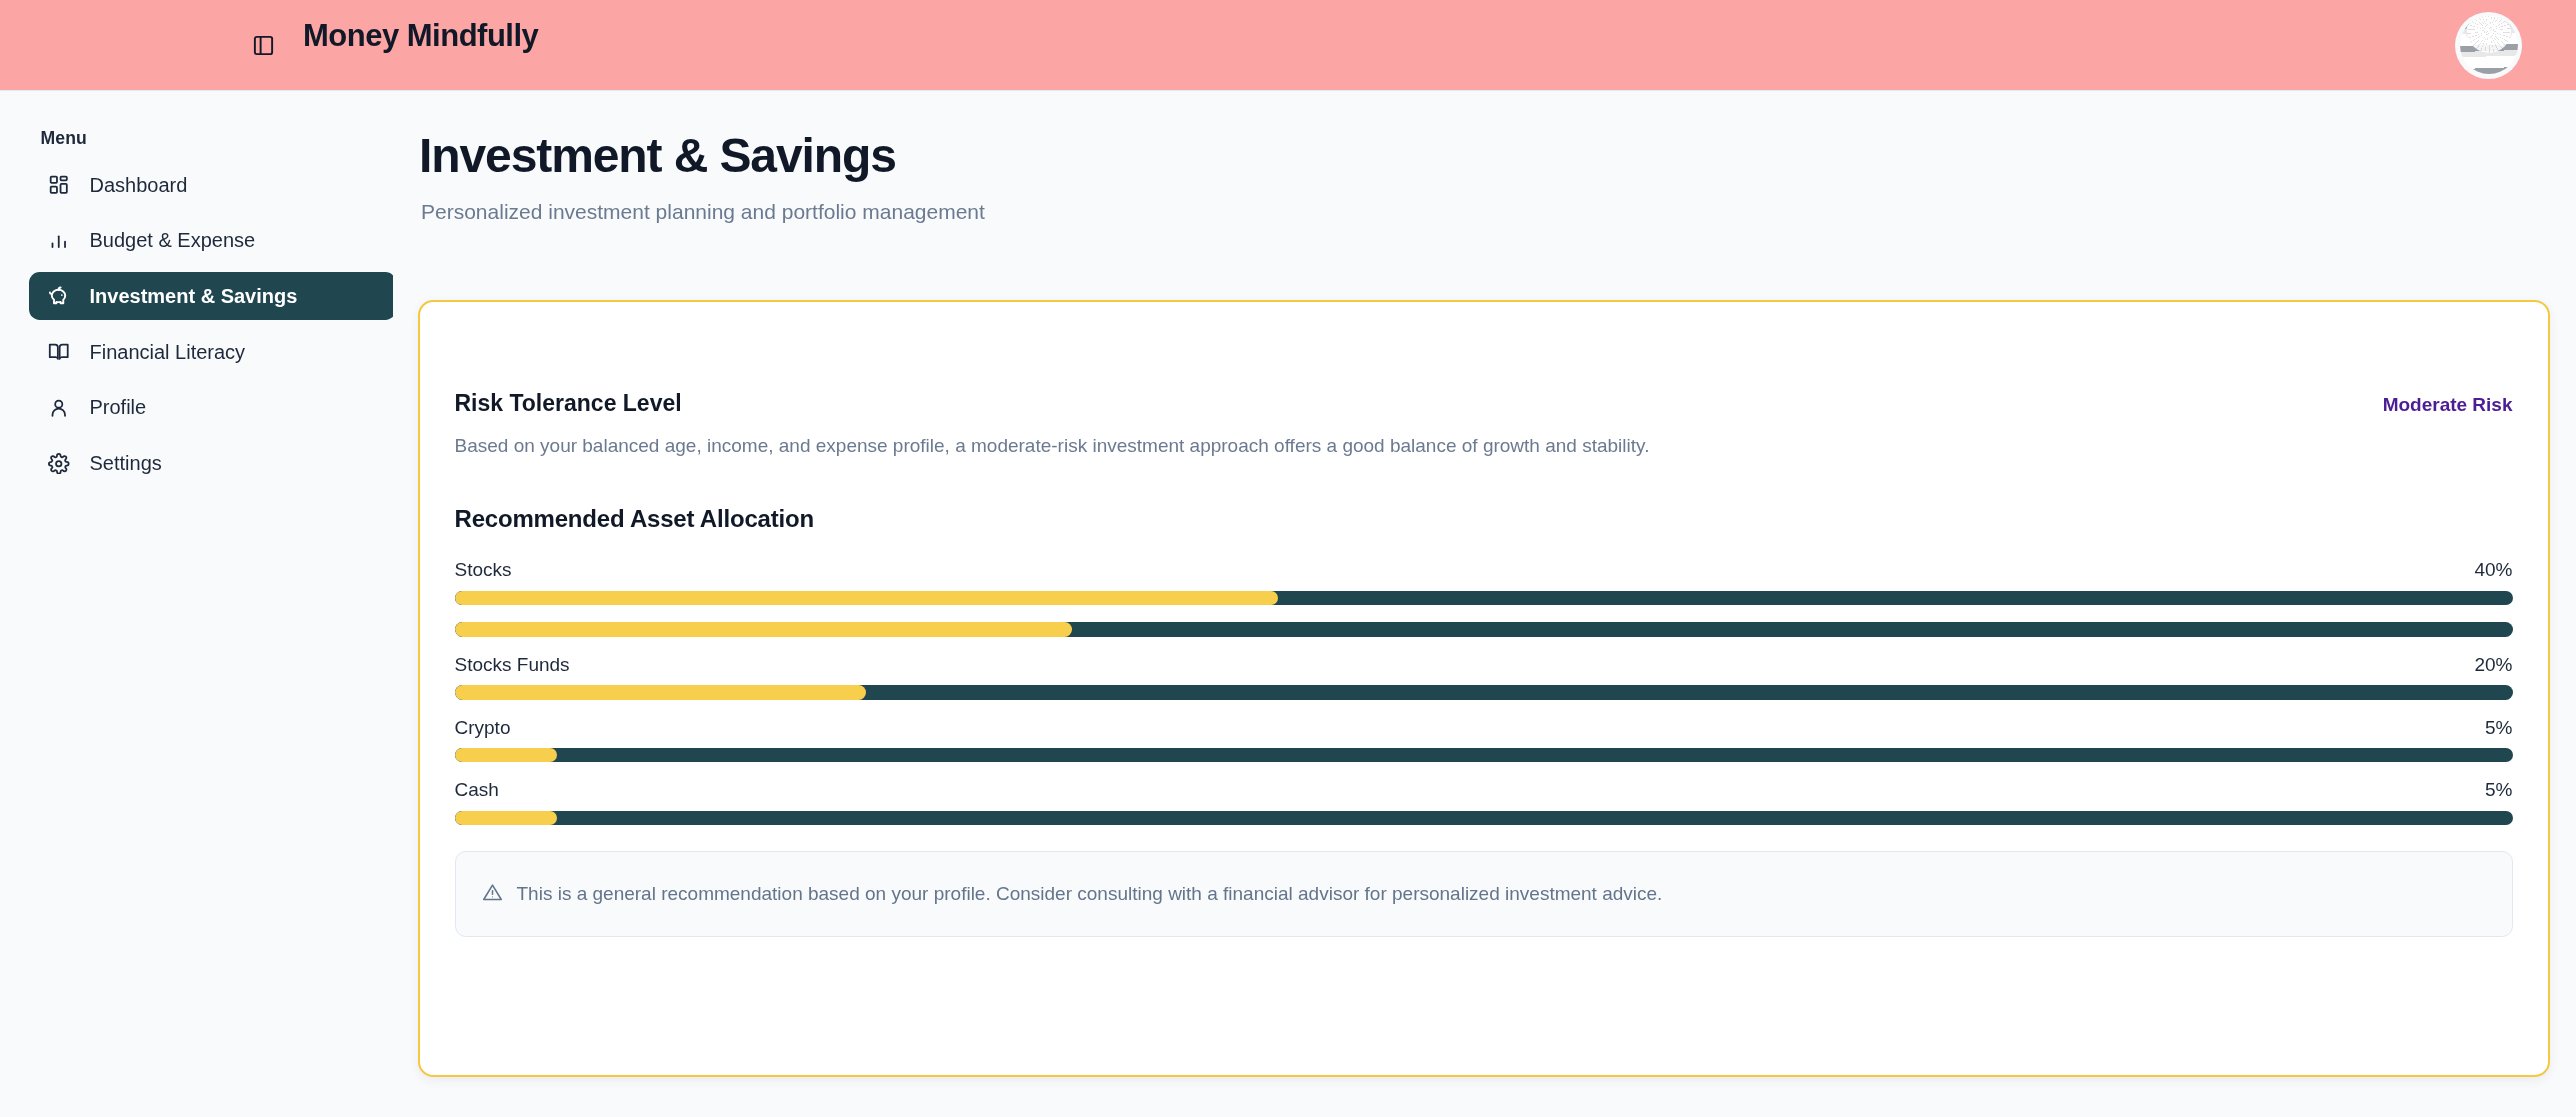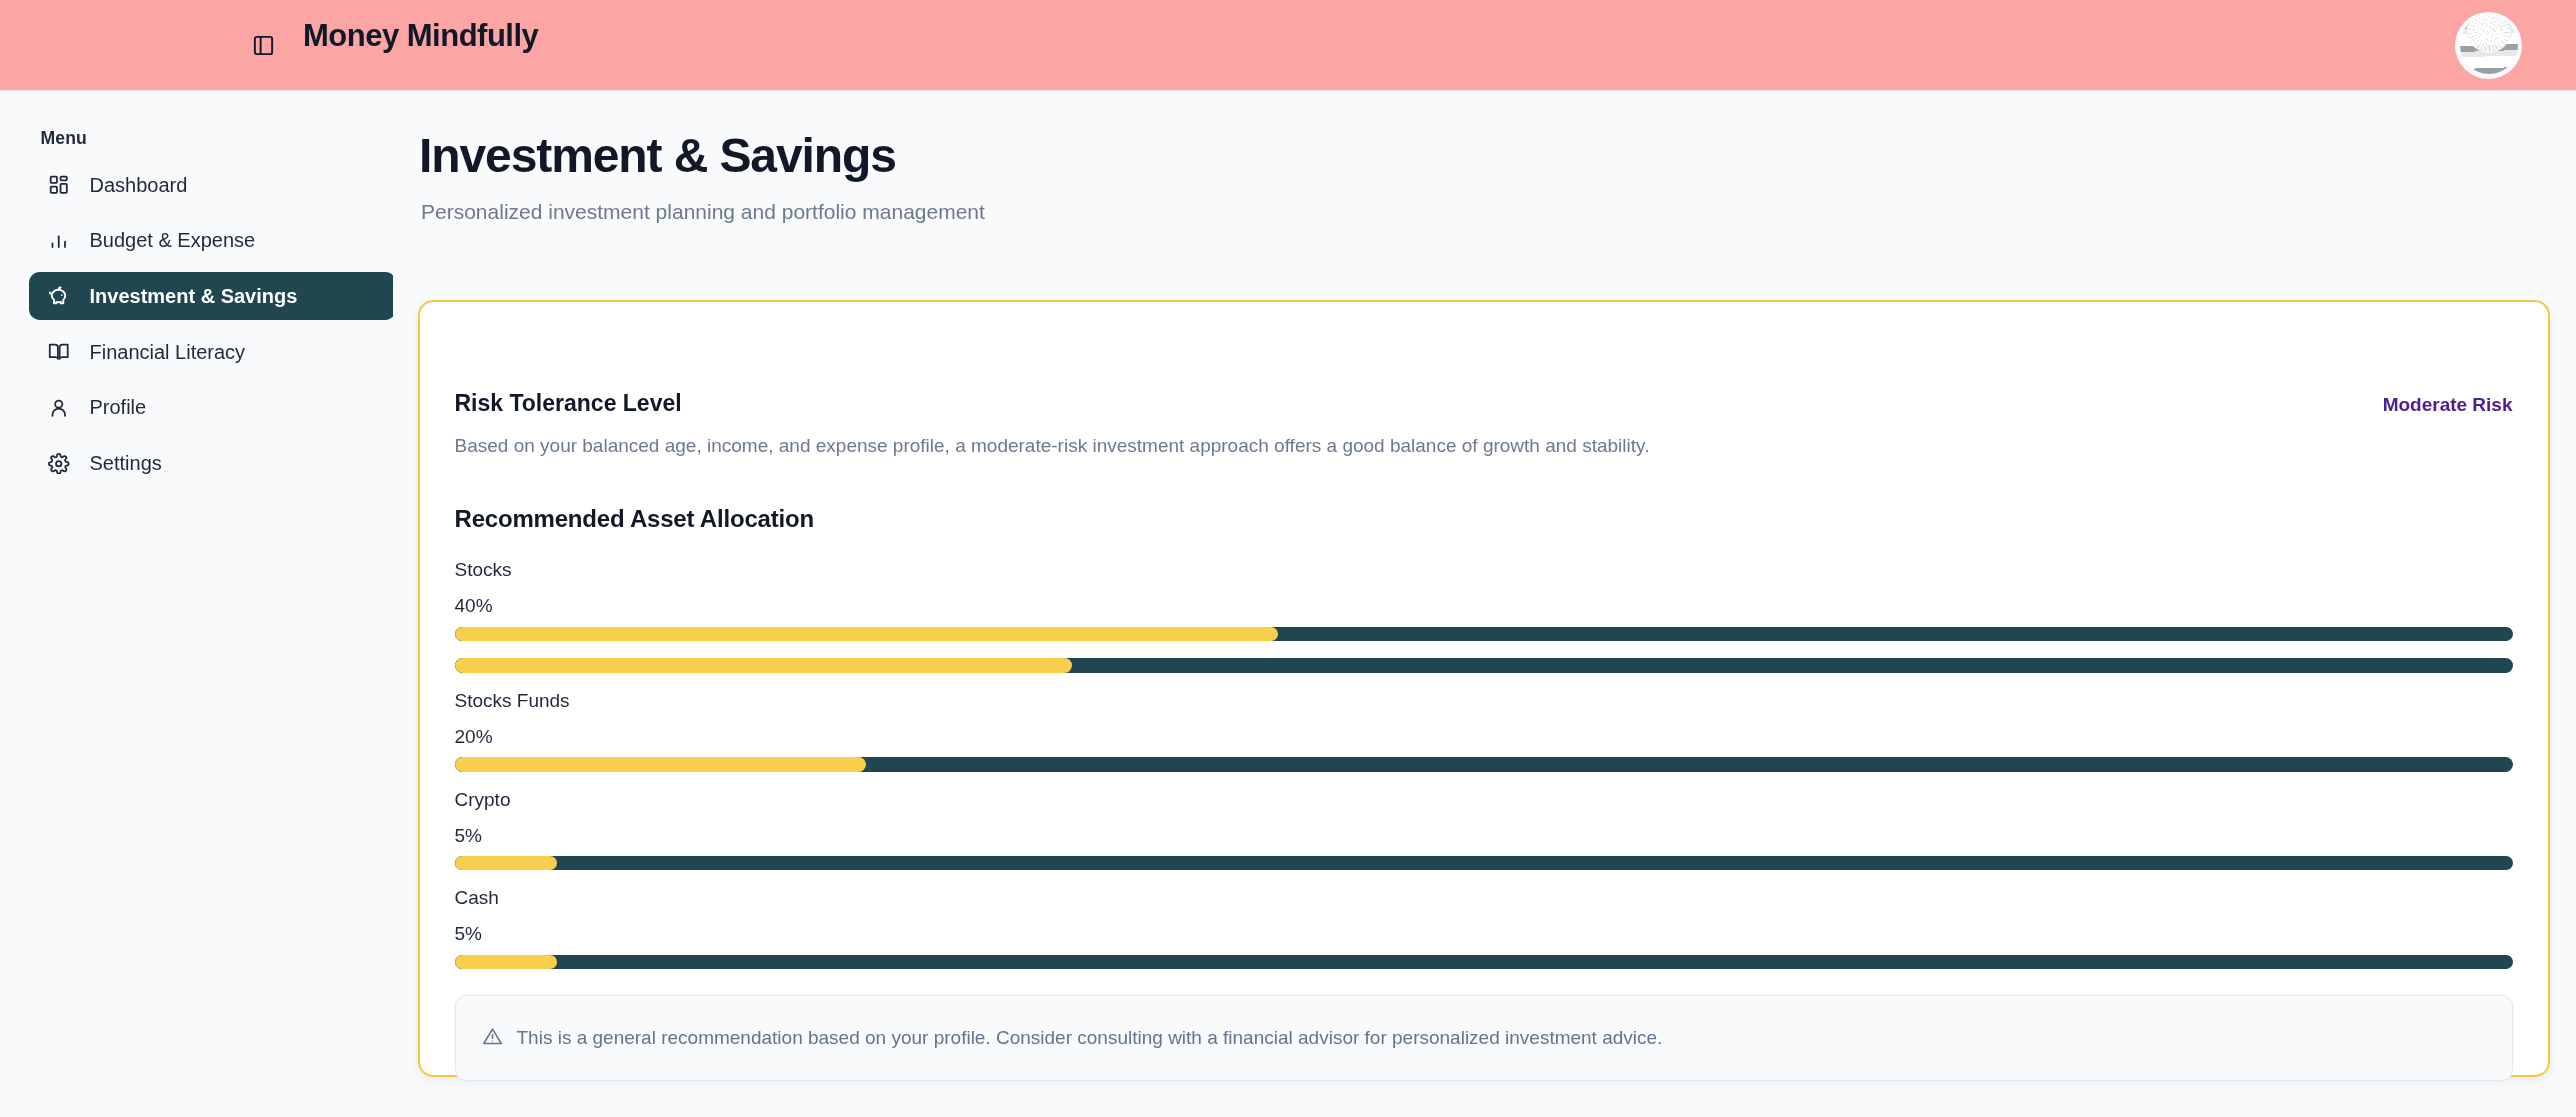--- a/index.html
+++ b/index.html
@@ -221,24 +221,23 @@
     letter-spacing: -0.2px;
   }
 
   .alloc-list { margin-top: 26px; }
   .alloc-item { margin-bottom: 17px; }
   .alloc-top {
     display: flex;
     justify-content: space-between;
     align-items: baseline;
     margin-bottom: 9.2px;
-    flex-direction: column;
   }
   .alloc-name { font-size: 19px; color: #1e293b; }
-  .alloc-pct  { font-size: 19px; color: #1e293b; margin-top: 14px; }
+  .alloc-pct  { font-size: 19px; color: #1e293b; }
   .bar-track {
     position: relative;
     width: 100%;
     height: 14.6px;
     border-radius: 9.2px;
     background: #20464f;
     overflow: hidden;
     cursor: pointer;
   }
   .bar-fill {

